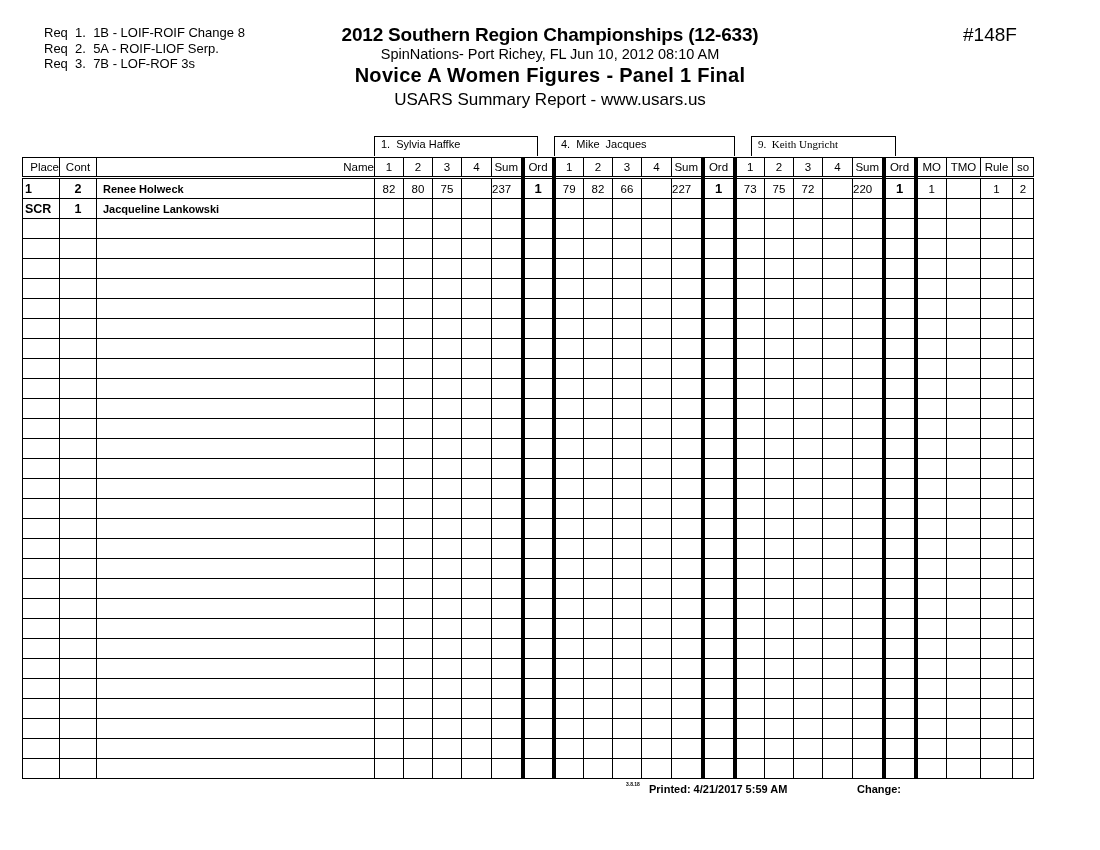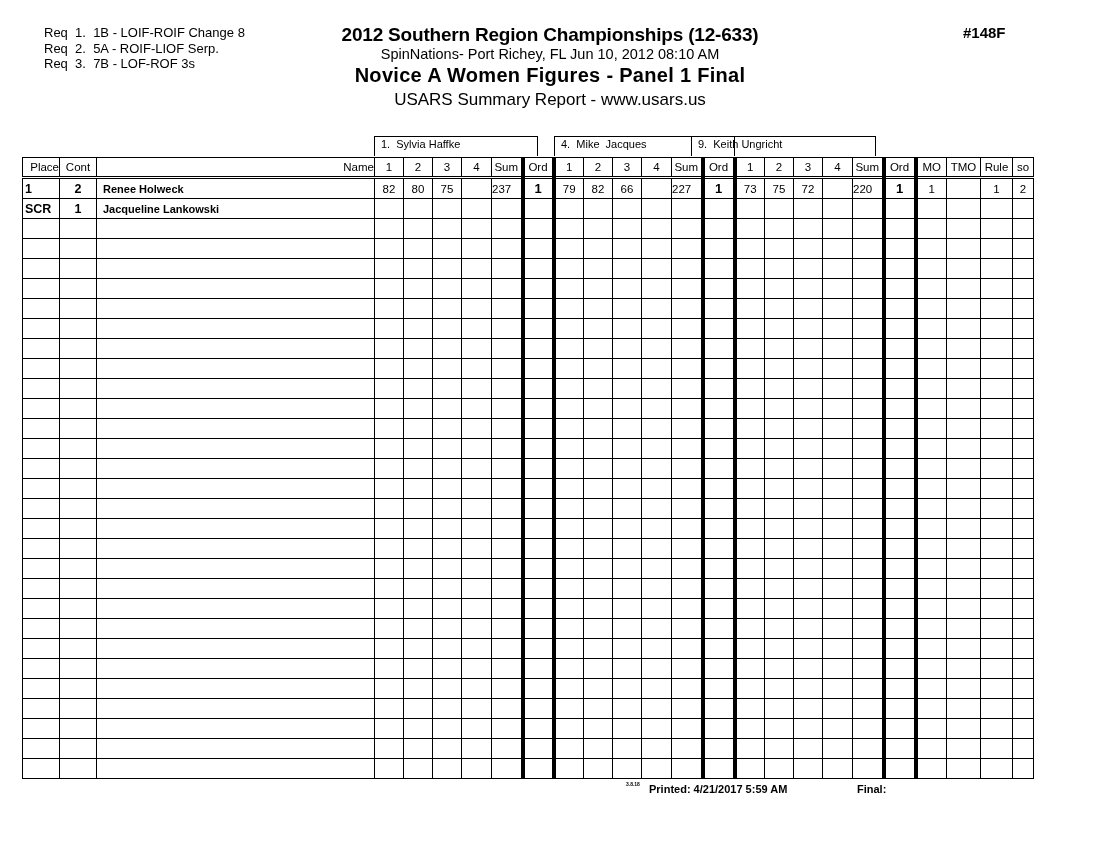--- a/index.html
+++ b/index.html
@@ -4,21 +4,21 @@
 <style>
   html, body { margin:0; padding:0; background:#ffffff; }
   body { width:1100px; height:850px; position:relative; overflow:hidden; font-family:"Liberation Sans", sans-serif; color:#000; }
   .reqs { position:absolute; left:24px; top:25px; font-size:13px; line-height:15.5px; font-weight:normal;margin-left:20px; }
   .reqs div { white-space:pre; }
   .hdr { position:absolute; left:300px; width:500px; text-align:center; white-space:nowrap; }
   .h1 { top:24px; font-size:19px; font-weight:bold; letter-spacing:-0.2px; }
   .h2 { top:46px; font-size:14.5px; }
   .h3 { top:64px; font-size:20px; font-weight:bold; letter-spacing:0.3px; }
   .h4 { top:90px; font-size:17px; }
-  .evnum { position:absolute; left:963px; top:24px; font-size:15px; font-weight:bold; }
+  .evnum { position:absolute; left:963px; top:24px; font-size:19px; font-weight:normal; }
   .judge { position:absolute; top:136px; height:20px; border:1px solid #000; border-bottom:none; font-size:11px; line-height:14px; padding-left:6px; box-sizing:border-box; white-space:pre; }
   table.grid { position:absolute; left:22px; top:157px; border-collapse:collapse; table-layout:fixed; }
   table.grid td { border:1px solid #000; height:19px; padding:0; font-size:11.5px; overflow:hidden; white-space:nowrap; }
   table.grid tr.head td { height:18px; font-size:11.5px; text-align:center; border-bottom:3px double #000; }
   table.grid tr.head td.l { text-align:right; padding-left:2px; }
   table.grid td.c { text-align:center; }
   table.grid td.r { text-align:left; padding-right:3px; }
   table.grid td.nm { padding-left:6px; font-weight:bold; font-size:11px; }
   table.grid td.pl { padding-left:2px; font-weight:bold; font-size:12.5px; }
   table.grid td.ct { text-align:center; font-weight:bold; font-size:12.5px; }
@@ -37,21 +37,21 @@
 </div>
 
 <div class="hdr h1">2012 Southern Region Championships (12-633)</div>
 <div class="hdr h2">SpinNations- Port Richey, FL  Jun 10, 2012  08:10 AM</div>
 <div class="hdr h3">Novice A Women Figures - Panel 1 Final</div>
 <div class="hdr h4">USARS Summary Report - www.usars.us</div>
 <div class="evnum">#148F</div>
 
 <div class="judge" style="left:374px;width:164px;">1.  Sylvia Haffke</div>
 <div class="judge" style="left:554px;width:181px;">4.  Mike  Jacques</div>
-<div class="judge" style="left:691px;width:185px;">9.  Keith Ungricht</div>
+<div class="judge" style="left:751px;width:145px;font-family:Liberation Serif, serif;">9.  Keith Ungricht</div>
 
 <table class="grid">
   <colgroup>
     <col style="width:37px">
       <col style="width:37px">
       <col style="width:278px">
     <col style="width:29px">
       <col style="width:29px">
       <col style="width:29px">
       <col style="width:30px">
@@ -910,13 +910,13 @@
         <td class="tk"></td>
         <td></td>
         <td></td>
         <td></td>
       </tr>
     </tbody>
 </table>
 
 <div class="ver">3.8.18</div>
 <div class="footer" style="left:649px;">Printed:  4/21/2017  5:59 AM</div>
-<div class="footer" style="left:857px;">Final:</div>
+<div class="footer" style="left:857px;">Change:</div>
 
 </body></html>

